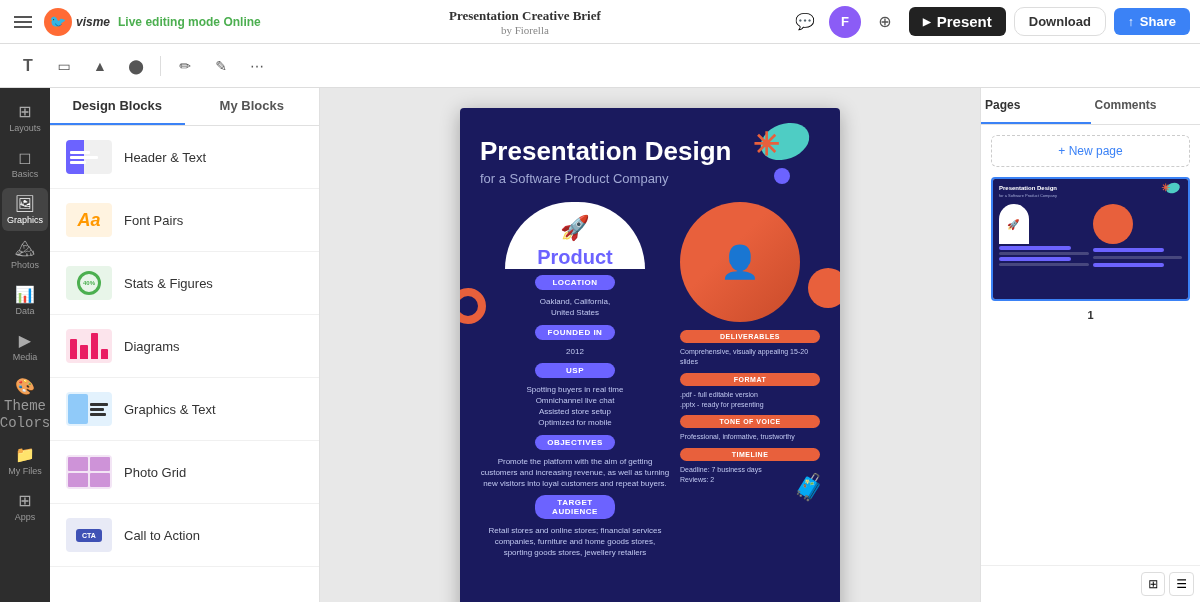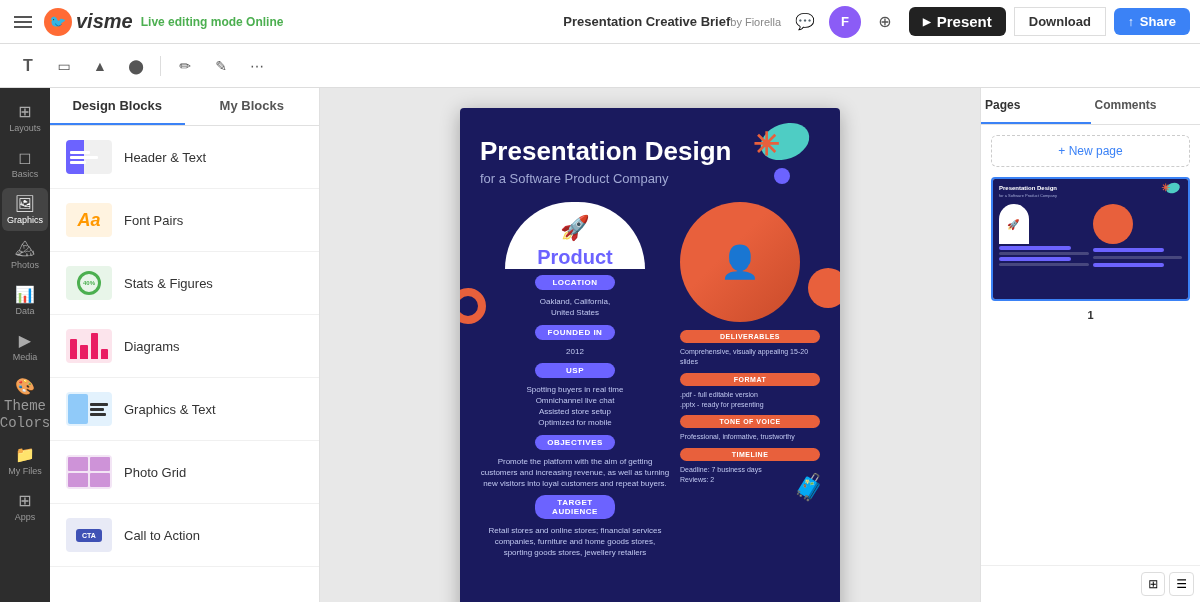--- a/index.html
+++ b/index.html
@@ -16,32 +16,32 @@
       gap: 8px;
       flex-shrink: 0;
       z-index: 10;
     }
     .topbar-left { display: flex; align-items: center; gap: 8px; flex: 0 0 auto; }
     .hamburger-icon { display: flex; flex-direction: column; gap: 3px; cursor: pointer; padding: 4px; }
     .hamburger-icon span { display: block; width: 18px; height: 2px; background: #555; }
     .logo { display: flex; align-items: center; gap: 4px; }
     .logo-img { width: 28px; height: 28px; background: #ff6b35; border-radius: 50%; display: flex; align-items: center; justify-content: center; }
     .logo-bird { color: white; font-size: 14px; }
-    .logo-text { font-size: 20px; font-weight: 700; color: #333; font-style: italic; }
+    .logo-text { font-size: 12px; font-weight: 700; color: #333; font-style: italic; }
     .edit-mode { font-size: 12px; color: #666; }
     .edit-mode span { color: #4CAF50; font-weight: 600; }
-    .topbar-center { flex: 1; display: flex; flex-direction: row; align-items: center; justify-content: flex-end; }
+    .topbar-center { flex: 1; display: flex; flex-direction: column; align-items: center; justify-content: flex-end; font-family: Liberation Serif, serif; }
     .doc-title { font-size: 13px; font-weight: 600; color: #333; }
     .doc-author { font-size: 11px; color: #888; }
     .topbar-right { display: flex; align-items: center; gap: 8px; flex: 0 0 auto; }
     .icon-btn { width: 32px; height: 32px; border-radius: 50%; border: none; background: transparent; cursor: pointer; display: flex; align-items: center; justify-content: center; color: #555; font-size: 16px; }
     .avatar-btn { width: 32px; height: 32px; border-radius: 50%; background: #8b5cf6; border: none; cursor: pointer; display: flex; align-items: center; justify-content: center; color: white; font-size: 13px; font-weight: 700; }
     .present-btn { background: #222; color: white; border: none; border-radius: 6px; padding: 6px 14px; font-size: 15px; font-weight: 600; cursor: pointer; display: flex; align-items: center; gap: 6px; }
     .present-btn::before { content: '▶'; font-size: 10px; }
-    .download-btn { background: white; color: #333; border: 1px solid #ddd; border-radius: 0; padding: 6px 14px; font-size: 13px; font-weight: 600; cursor: pointer; }
+    .download-btn { background: white; color: #333; border: 1px solid #ddd; border-radius: 10px; padding: 6px 14px; font-size: 13px; font-weight: 600; cursor: pointer; }
     .share-btn { background: #3b82f6; color: white; border: none; border-radius: 6px; padding: 6px 14px; font-size: 13px; font-weight: 600; cursor: pointer; display: flex; align-items: center; gap: 6px; }
     .share-btn::before { content: '↑'; font-size: 12px; }
 
     
     .toolbar {
       height: 44px;
       background: #fff;
       border-bottom: 1px solid #ddd;
       display: flex;
       align-items: center;

